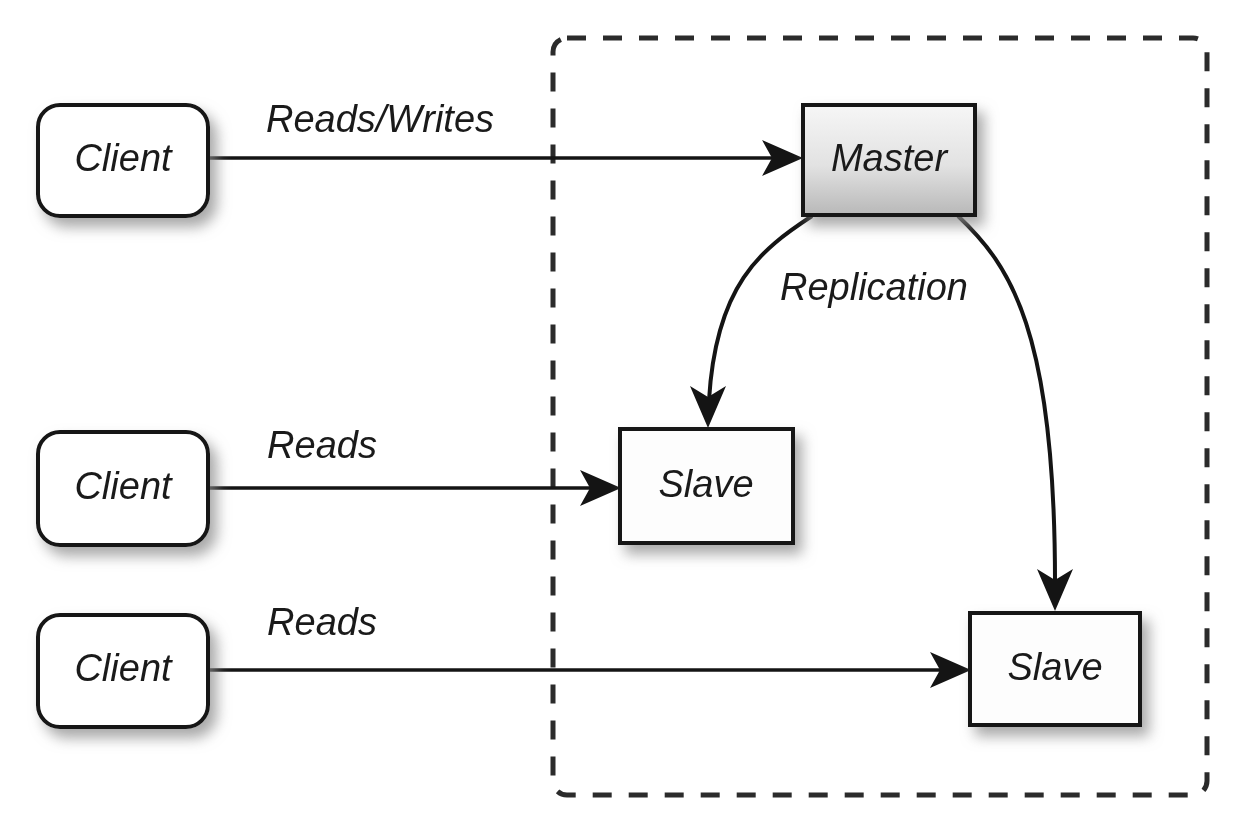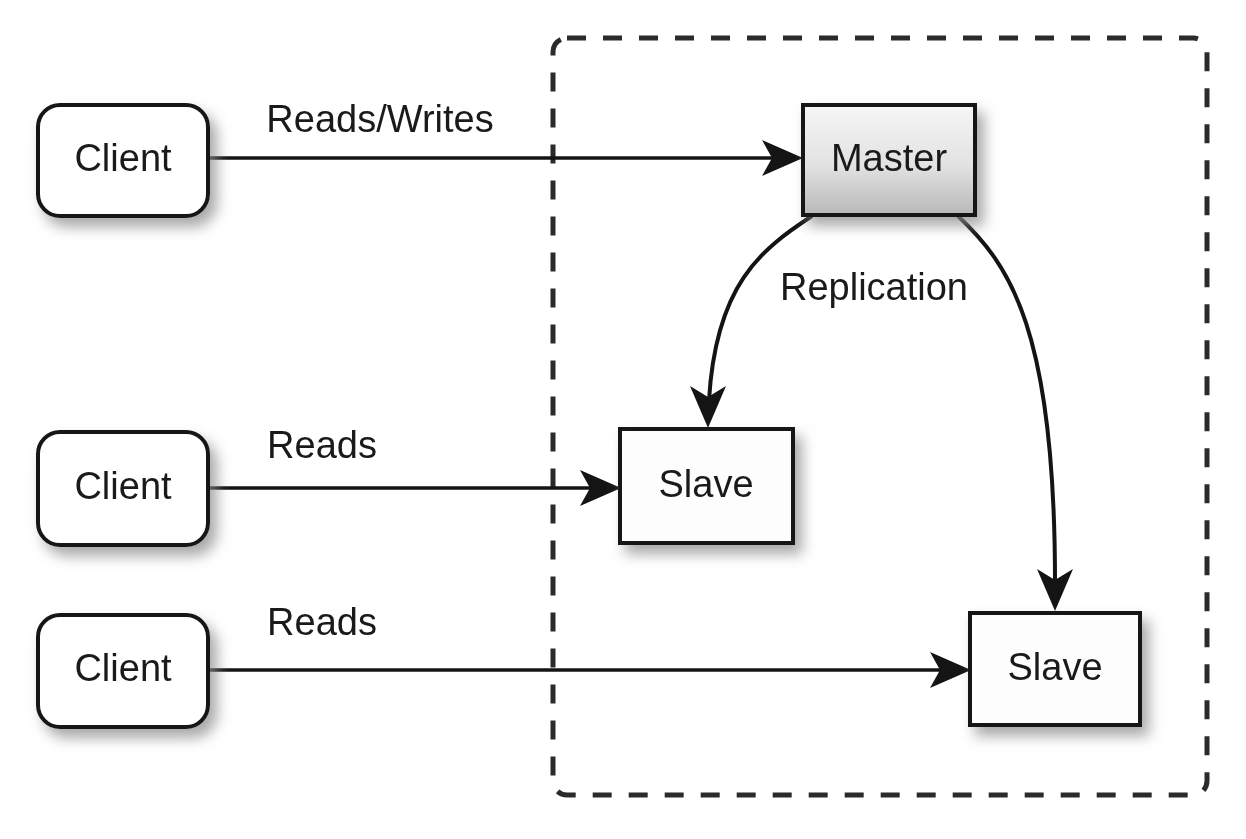--- a/index.html
+++ b/index.html
@@ -8,20 +8,21 @@
     padding: 0;
     background: #ffffff;
   }
   #canvas {
     position: relative;
     width: 1246px;
     height: 839px;
     background: #ffffff;
     overflow: hidden;
     font-family: "Liberation Sans", "DejaVu Sans", sans-serif;
+    font-style: italic;
   }
   #diagram-svg {
     position: absolute;
     left: 0;
     top: 0;
     width: 1246px;
     height: 839px;
   }
   .node-label {
     fill: #1a1a1a;

